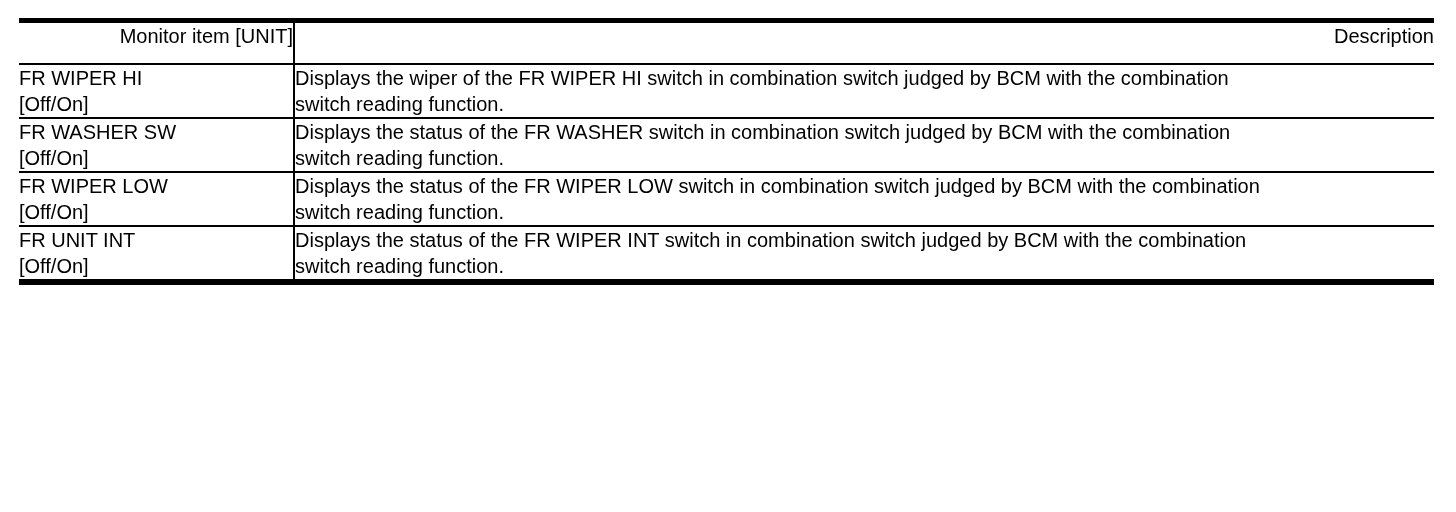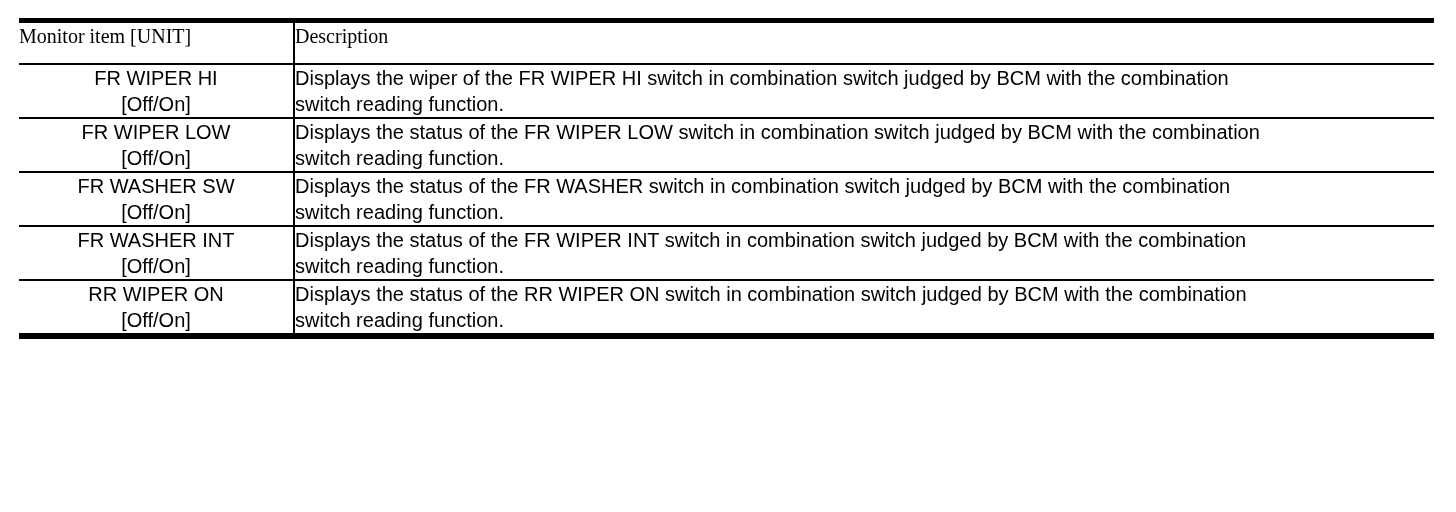--- a/index.html
+++ b/index.html
@@ -37,30 +37,29 @@
   table.monitor-table td {
     vertical-align: top;
     font-weight: normal;
     padding: 0;
   }
   table.monitor-table th:first-child,
   table.monitor-table td:first-child {
     border-right: 2px solid #000;
   }
   th.hdr {
-    text-align: left;
+    text-align: right;
     vertical-align: middle;
     height: 40px;
     padding: 4px 6px;
-    font-family: Liberation Serif, serif;
   }
   td.item-cell {
     padding: 8px 10px 12px 16px;
   }
-  td.item-cell .item-line { display: block; text-align: center; }
+  td.item-cell .item-line { display: block; }
   td.desc-cell {
     padding: 8px 10px 12px 14px;
     white-space: pre-line;
   }
 </style>
 </head>
 <body>
 
 <div class="doc-page">
   <table class="monitor-table">
@@ -78,45 +77,37 @@
       <tr>
         <td class="item-cell">
           <span class="item-line">FR WIPER HI</span>
           <span class="item-line">[Off/On]</span>
         </td>
         <td class="desc-cell">Displays the wiper of the FR WIPER HI switch in combination switch judged by BCM with the combination
 switch reading function.</td>
       </tr>
       <tr>
         <td class="item-cell">
+          <span class="item-line">FR WASHER SW</span>
+          <span class="item-line">[Off/On]</span>
+        </td>
+        <td class="desc-cell">Displays the status of the FR WASHER switch in combination switch judged by BCM with the combination
+switch reading function.</td>
+      </tr>
+      <tr>
+        <td class="item-cell">
           <span class="item-line">FR WIPER LOW</span>
           <span class="item-line">[Off/On]</span>
         </td>
         <td class="desc-cell">Displays the status of the FR WIPER LOW switch in combination switch judged by BCM with the combination
 switch reading function.</td>
       </tr>
       <tr>
         <td class="item-cell">
-          <span class="item-line">FR WASHER SW</span>
-          <span class="item-line">[Off/On]</span>
-        </td>
-        <td class="desc-cell">Displays the status of the FR WASHER switch in combination switch judged by BCM with the combination
-switch reading function.</td>
-      </tr>
-      <tr>
-        <td class="item-cell">
-          <span class="item-line">FR WASHER INT</span>
+          <span class="item-line">FR UNIT INT</span>
           <span class="item-line">[Off/On]</span>
         </td>
         <td class="desc-cell">Displays the status of the FR WIPER INT switch in combination switch judged by BCM with the combination
-switch reading function.</td>
-      </tr>
-      <tr>
-        <td class="item-cell">
-          <span class="item-line">RR WIPER ON</span>
-          <span class="item-line">[Off/On]</span>
-        </td>
-        <td class="desc-cell">Displays the status of the RR WIPER ON switch in combination switch judged by BCM with the combination
 switch reading function.</td>
       </tr>
     </tbody>
   </table>
 </div>
 
 </body></html>

